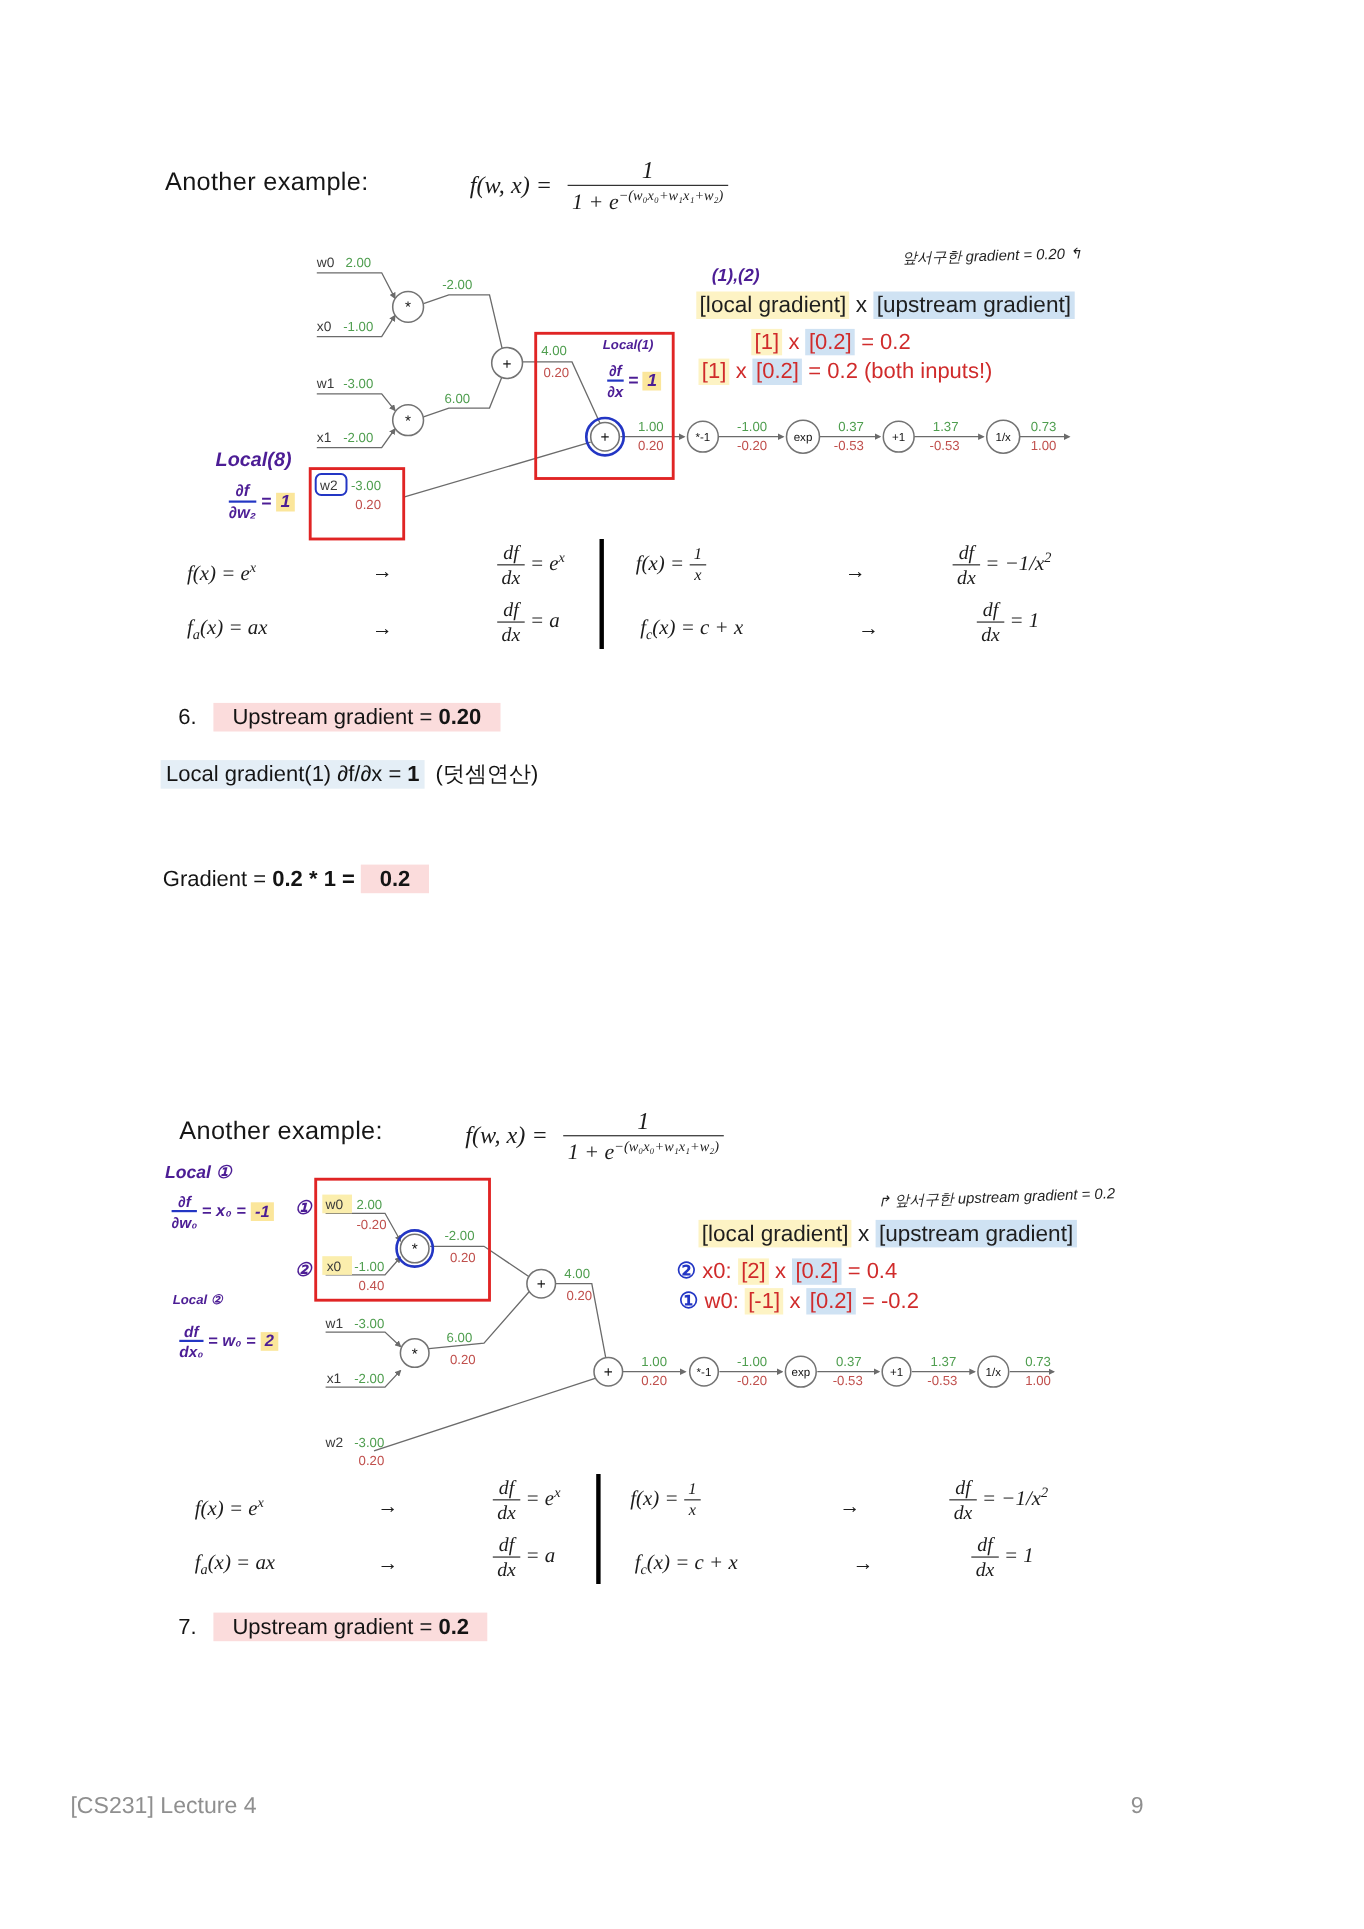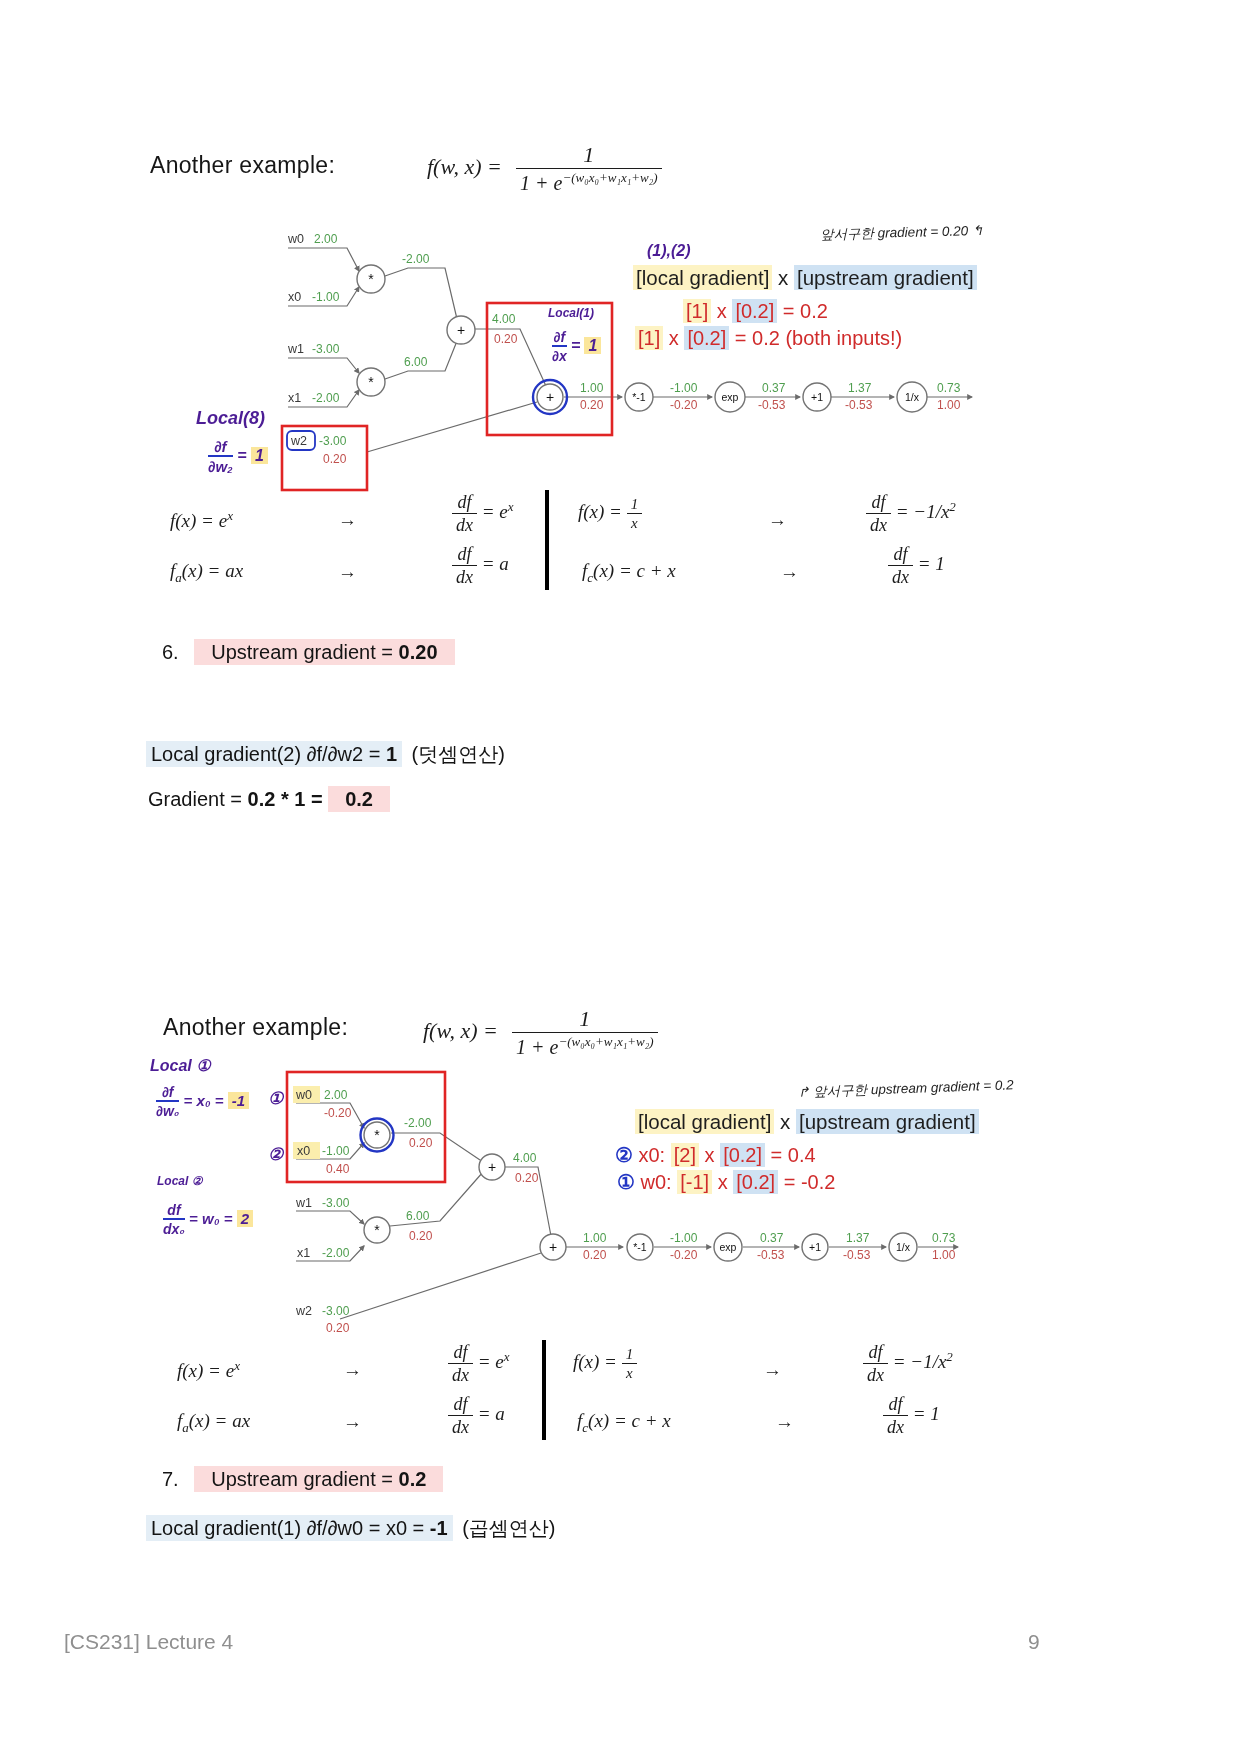--- a/index.html
+++ b/index.html
@@ -193,22 +193,22 @@
     <span class="abs dmath" style="left:312px;top:414px;"><span class="frac dfrac"><span class="fr-n">df</span><span class="fr-d">dx</span></span> <span>= a</span></span>
     <span class="abs dmath" style="left:442px;top:430px;"><span>f</span><sub>c</sub><span>(x) = c + x</span></span>
     <span class="abs dmath" style="left:640px;top:431px;">→</span>
     <span class="abs dmath" style="left:748px;top:414px;"><span class="frac dfrac"><span class="fr-n">df</span><span class="fr-d">dx</span></span> <span>= 1</span></span>
   </div>
 
   <div class="abs note" style="left:162px;top:641px;">
     <span>6.</span>
     <span class="hl-pink" style="margin-left:10px;"><span>Upstream gradient = </span><b>0.20</b></span>
   </div>
-  <div class="abs note" style="left:146px;top:741px;">
-    <span class="hl-blue"><span>Local gradient(2)  ∂f/∂w2 = </span><b>1</b></span>
+  <div class="abs note" style="left:146px;top:690px;">
+    <span class="hl-blue"><span>Local gradient(1)  ∂f/∂x = </span><b>1</b></span>
     <span style="margin-left:4px;">(덧셈연산)</span>
   </div>
   <div class="abs note" style="left:148px;top:788px;">
     <span>Gradient = </span><b>0.2 * 1 = </b><b class="hl-pink">0.2</b>
   </div>
 
   <div class="slide" style="left:130px;top:1000px;width:890px;height:452px;">
 
     <div class="abs title" style="left:33px;top:14px;">Another example:</div>
 
@@ -354,21 +354,17 @@
     <span class="abs dmath" style="left:318px;top:394px;"><span class="frac dfrac"><span class="fr-n">df</span><span class="fr-d">dx</span></span> <span>= a</span></span>
     <span class="abs dmath" style="left:447px;top:410px;"><span>f</span><sub>c</sub><span>(x) = c + x</span></span>
     <span class="abs dmath" style="left:645px;top:411px;">→</span>
     <span class="abs dmath" style="left:753px;top:394px;"><span class="frac dfrac"><span class="fr-n">df</span><span class="fr-d">dx</span></span> <span>= 1</span></span>
   </div>
 
   <div class="abs note" style="left:162px;top:1468px;">
     <span>7.</span>
     <span class="hl-pink" style="margin-left:10px;"><span>Upstream gradient = </span><b>0.2</b></span>
   </div>
-  <div class="abs note" style="left:146px;top:1515px;">
-    <span class="hl-blue"><span>Local gradient(1)  ∂f/∂w0 = x0 = </span><b>-1</b></span>
-    <span style="margin-left:4px;">(곱셈연산)</span>
-  </div>
 
   <div class="abs footer" style="left:64px;top:1630px;">[CS231] Lecture 4</div>
   <div class="abs footer" style="left:1028px;top:1630px;">9</div>
 
 </div>
 
 </body></html>

